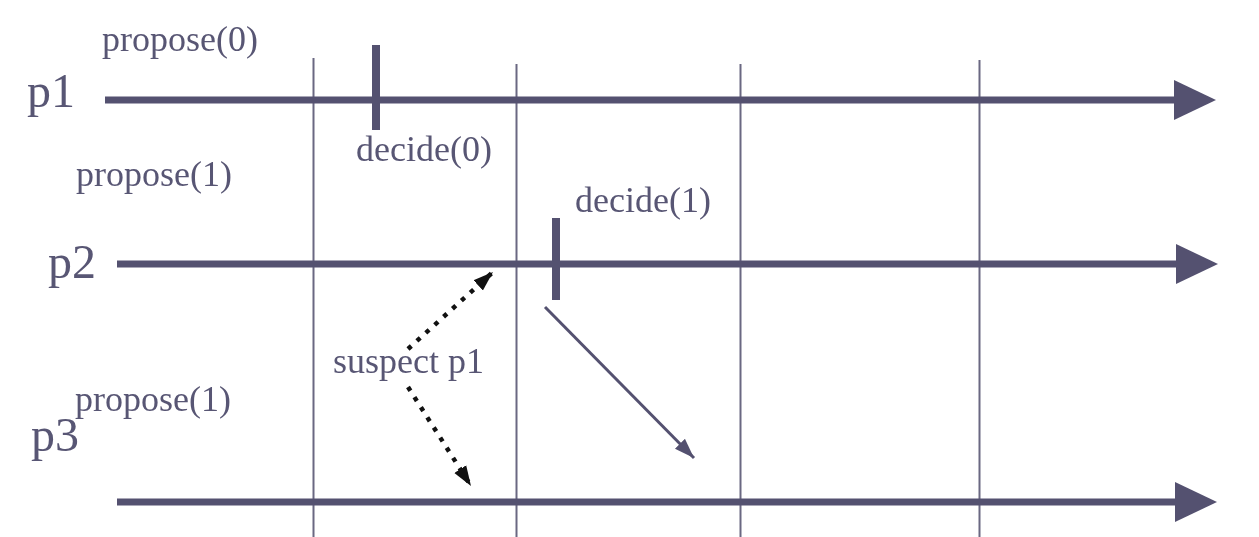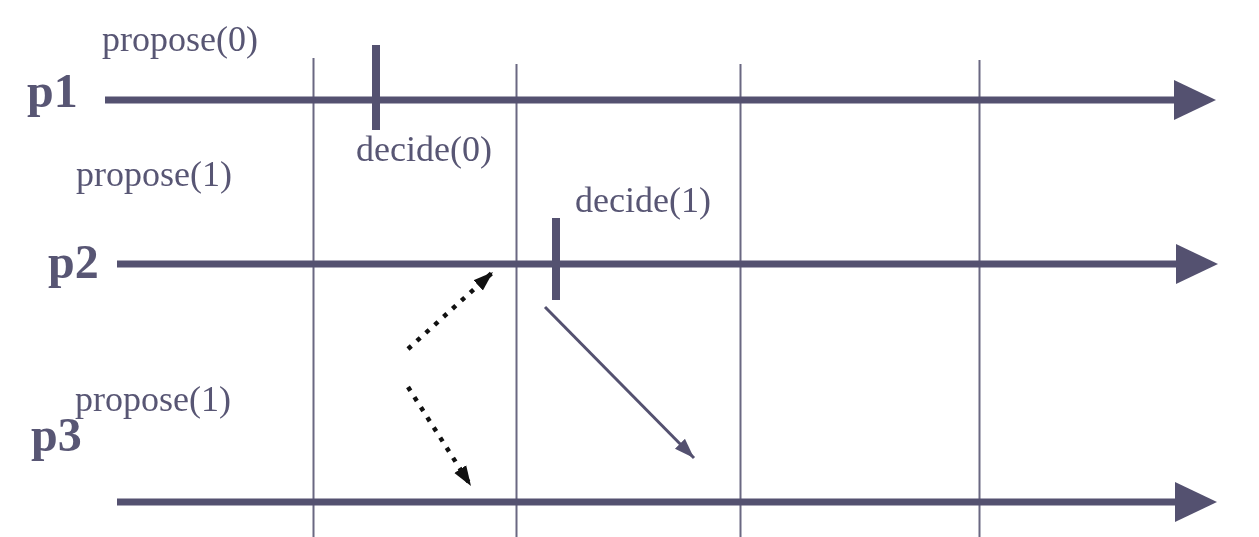--- a/index.html
+++ b/index.html
@@ -26,21 +26,20 @@
     font-size: 36px;
     line-height: 1;
     white-space: nowrap;
   }
   .plbl {
     position: absolute;
     color: #585674;
     font-size: 48px;
     line-height: 1;
     white-space: nowrap;
-    font-weight: bold;
   }
   .grid-line   { stroke: #6a6882; stroke-width: 2; }
   .timeline    { stroke: #545170; stroke-width: 7; }
   .tick        { stroke: #545170; stroke-width: 8; }
   .arrowhead   { fill: #545170; }
   .msg-arrow   { stroke: #545170; stroke-width: 3; }
   .dot-arrow   { stroke: #111111; stroke-width: 4.5; stroke-dasharray: 4.5 7.5; }
 </style>
 </head>
 <body>
@@ -81,15 +80,16 @@
   </svg>
 
   <div class="plbl" style="left:27px; top:67px;">p1</div>
   <div class="plbl" style="left:48px; top:238px;">p2</div>
   <div class="plbl" style="left:31px; top:411px;">p3</div>
 
   <div class="lbl" style="left:86px; top:21px;margin-left:16px;">propose(0)</div>
   <div class="lbl" style="left:356px; top:131px;">decide(0)</div>
   <div class="lbl" style="left:76px; top:156px;">propose(1)</div>
   <div class="lbl" style="left:575px; top:182px;">decide(1)</div>
+  <div class="lbl" style="left:333px; top:343px;">suspect p1</div>
   <div class="lbl" style="left:75px; top:381px;">propose(1)</div>
 
 </div>
 
 </body></html>

